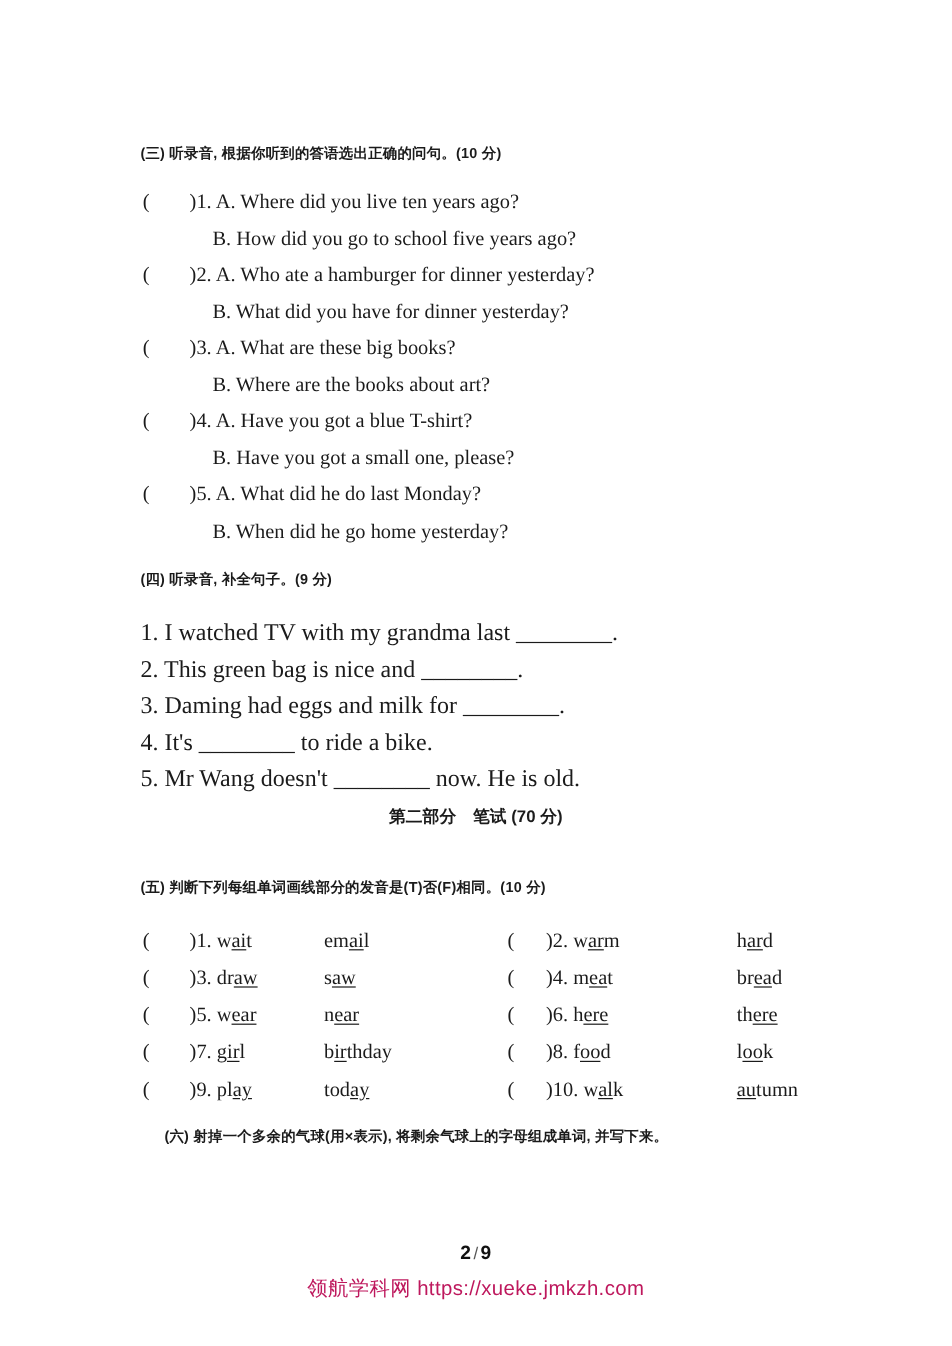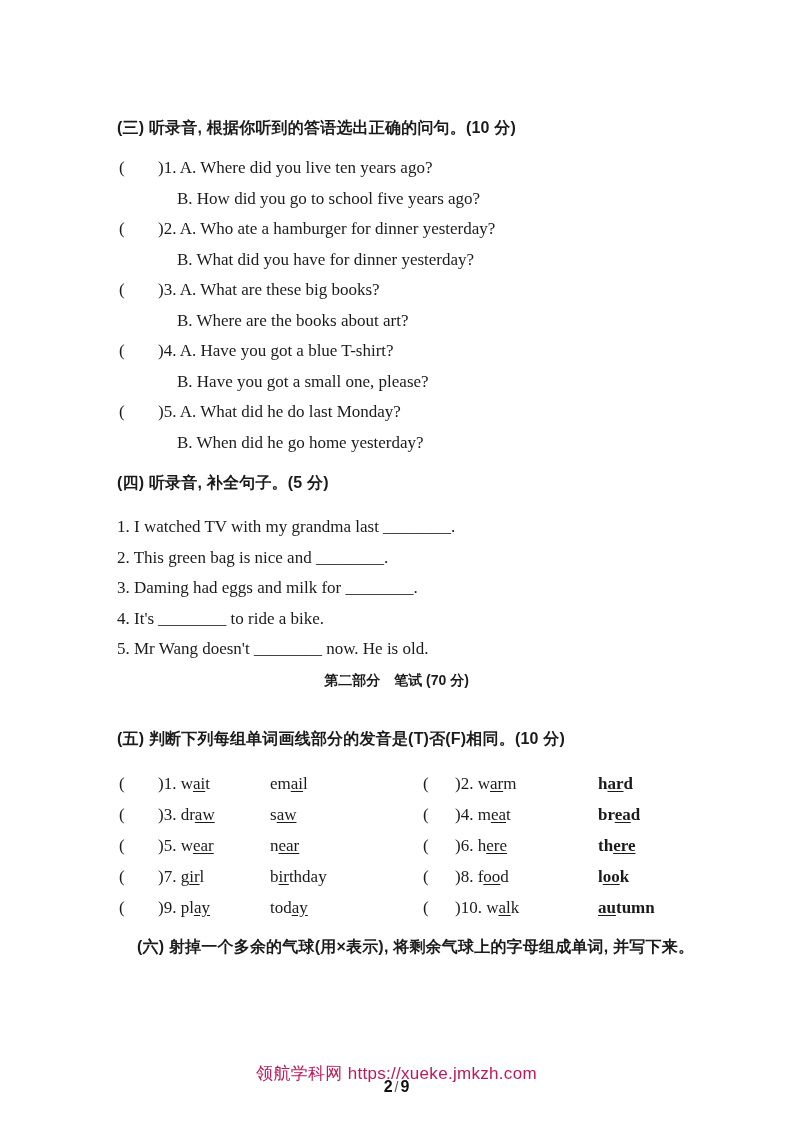--- a/index.html
+++ b/index.html
@@ -16,39 +16,39 @@
     overflow: hidden;
   }
   .content {
     position: absolute;
     left: 117px; right: 117px; top: 0; bottom: 0;
   }
   .cn-title {
     position: absolute;
     font-family: "Liberation Sans", "DejaVu Sans", sans-serif;
     font-weight: 600;
-    font-size: 16px;
+    font-size: 12px;
     line-height: 24px;
     white-space: nowrap;
     letter-spacing: 0.2px;
   }
   .block { position: absolute; left: 0; right: 0; }
   .q-line {
     position: relative;
     height: 30.5px; line-height: 30.5px;
     font-size: 17px;
     white-space: nowrap;
   }
   .q-line .bracket  { position: absolute; left: 2px; }
   .q-line .qgroup   { position: absolute; left: 41px; }
   .q-line .bgroup   { position: absolute; left: 60px; }
   .f-line {
     position: relative;
     height: 30.5px; line-height: 30.5px;
-    font-size: 17px;
+    font-size: 20px;
     white-space: nowrap;
   }
   .part2-heading {
     position: absolute;
     left: 0; right: 0;
     top: 665px;
     text-align: center;
     font-family: "Liberation Sans", "DejaVu Sans", sans-serif;
     font-weight: 700;
     font-size: 14px;
@@ -59,30 +59,30 @@
     position: relative;
     height: 31px; line-height: 31px;
     font-size: 17px;
     white-space: nowrap;
   }
   .p-row .bracket-l { position: absolute; left: 2px; }
   .p-row .grp-l     { position: absolute; left: 41px; }
   .p-row .word2-l   { position: absolute; left: 153px; }
   .p-row .bracket-r { position: absolute; left: 306px; }
   .p-row .grp-r     { position: absolute; left: 338px; }
-  .p-row .word2-r   { position: absolute; left: 481px; font-weight: bold; }
+  .p-row .word2-r   { position: absolute; left: 497px; }
   .word u, .word .ul {
     text-decoration: underline;
     text-underline-offset: 2px;
     margin-top: 20px;
   }
   .footer-pagenum {
     position: absolute;
     left: 0; right: 0;
-    top: 1077px;
+    top: 1034px;
     text-align: center;
     font-family: "Liberation Sans", "DejaVu Sans", sans-serif;
     font-size: 16px;
     line-height: 20px;
   }
   .footer-pagenum .pn  { font-weight: 700; color: #111; }
   .footer-pagenum .sep { font-weight: 400; color: #555; font-size: 14px; padding: 0 2px; }
   .footer-watermark {
     position: absolute;
     left: 0; right: 0;
@@ -134,21 +134,21 @@
       </div>
       <div class="q-line">
         <span class="bracket">(</span>
         <span class="qgroup"><span>)5.</span> <span>A. What did he do last Monday?</span></span>
       </div>
       <div class="q-line">
         <span class="bgroup">B. When did he go home yesterday?</span>
       </div>
     </div>
 
-    <div class="cn-title" style="top:471px;">(四) 听录音, 补全句子。(5 分)</div>
+    <div class="cn-title" style="top:471px;">(四) 听录音, 补全句子。(9 分)</div>
 
     <div class="block" style="top:512px;">
       <div class="f-line">1. I watched TV with my grandma last ________.</div>
       <div class="f-line">2. This green bag is nice and ________.</div>
       <div class="f-line">3. Daming had eggs and milk for ________.</div>
       <div class="f-line">4. It's ________ to ride a bike.</div>
       <div class="f-line">5. Mr Wang doesn't ________ now. He is old.</div>
     </div>
 
     <div class="part2-heading">第二部分　笔试 (70 分)</div>

